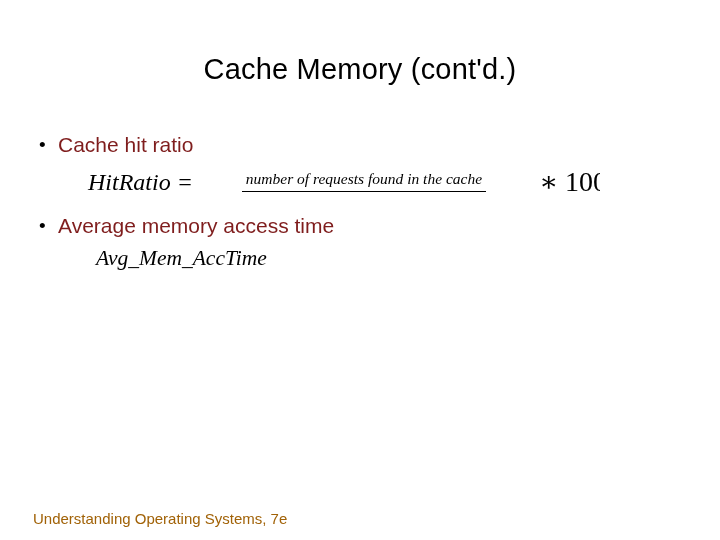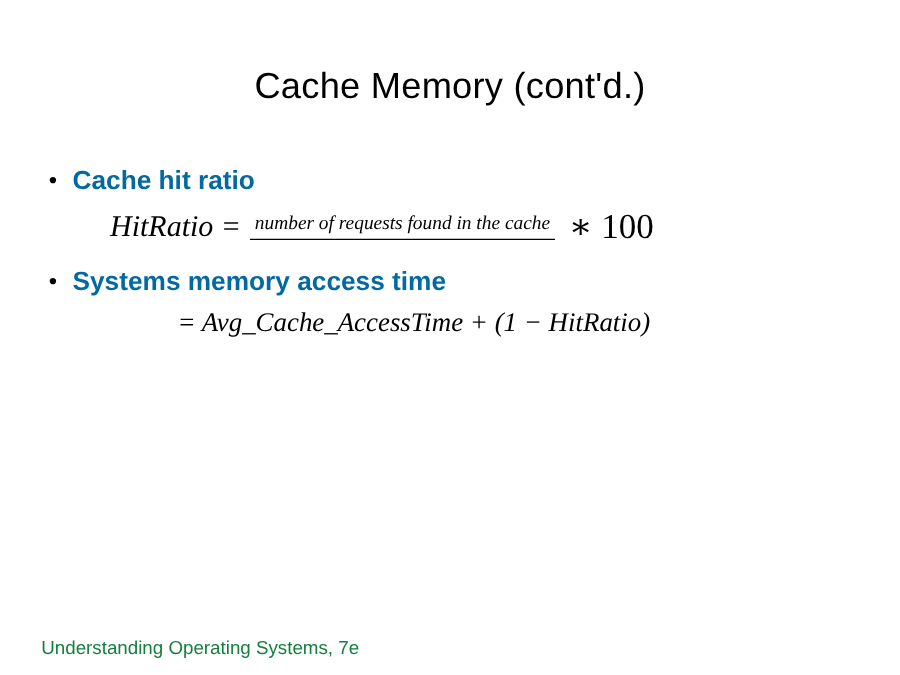--- a/index.html
+++ b/index.html
@@ -47,33 +47,34 @@
     line-height: 28px;
     text-align: left;
     padding-left: 9px;
     box-sizing: border-box;
     color: #000000;
   }
   .bullet-text {
     font-family: "Liberation Sans", sans-serif;
     font-size: 21px;
     line-height: 28px;
-    font-weight: 700;
-    color: #0369a1;
+    font-weight: 400;
+    color: #7f1d1d;
     white-space: nowrap;
   }
   #bullet-hit-ratio { top: 131px; }
   #bullet-avg-time  { top: 212px; }
 
   
   .math {
     position: absolute;
     font-family: "Liberation Serif", "DejaVu Serif", serif;
     color: #000000;
     font-style: italic;
+    gap: 42px;
   }
   .math .up { font-style: normal; }
 
   
   #eq-hit-ratio {
     left: 88px;
     top: 160px;
     display: flex;
     align-items: center;
     height: 44px;
@@ -123,21 +124,21 @@
   #eq-avg-mem .line3 { white-space: nowrap; padding-left: 46px; }
 
   
   .footer-text {
     position: absolute;
     left: 33px;
     top: 509px;
     font-family: "Liberation Sans", sans-serif;
     font-size: 15px;
     line-height: 20px;
-    color: #15803d;
+    color: #a16207;
     white-space: nowrap;
   }
   .page-number {
     position: absolute;
     left: 648px;
     top: 509px;
     font-family: Liberation Mono, monospace;
     font-size: 15px;
     line-height: 20px;
     color: #000000;
@@ -159,23 +160,23 @@
     <span class="lhs">HitRatio =</span>
     <span class="frac">
       <span class="num">number of requests found in the cache</span>
       <span class="bar"></span>
     </span>
     <span class="rhs up">∗ 100</span>
   </div>
 
   <div class="bullet-row" id="bullet-avg-time">
     <span class="bullet-mark">•</span>
-    <span class="bullet-text">Systems memory access time</span>
+    <span class="bullet-text">Average memory access time</span>
   </div>
 
   <div class="math" id="eq-avg-mem">
-    <div class="line2">= Avg_Cache_AccessTime + (1 − HitRatio)</div>
+    <div class="line1">Avg_Mem_AccTime</div>
   </div>
 
   <div class="footer-text">Understanding Operating Systems, 7e</div>
   <div class="page-number">54</div>
 
 </div>
 
 </body></html>

